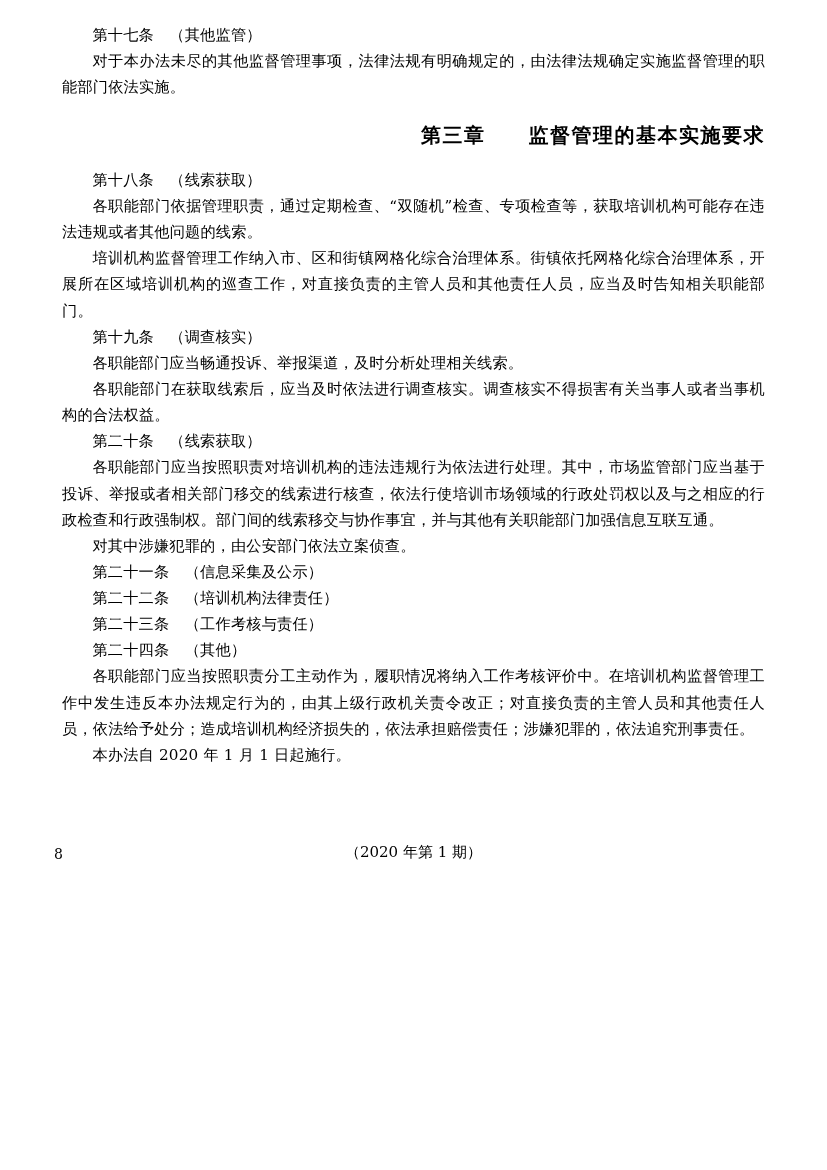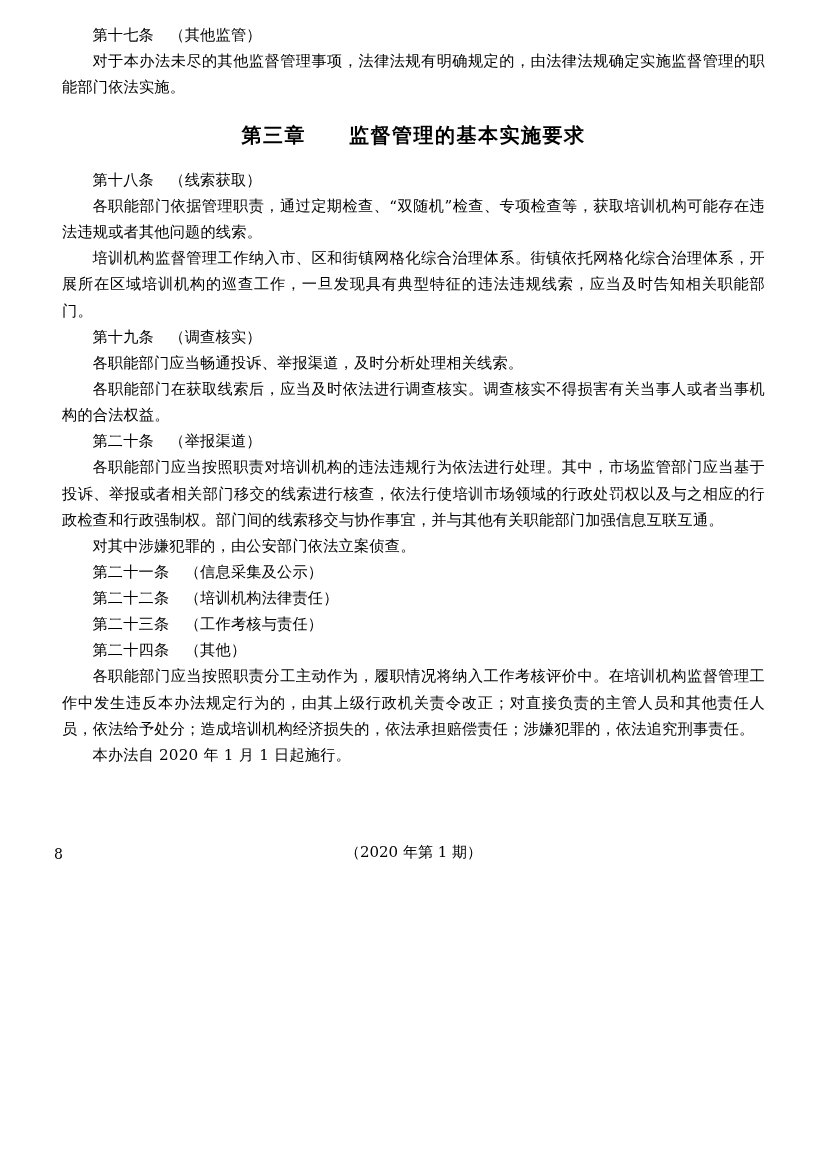--- a/index.html
+++ b/index.html
@@ -30,21 +30,21 @@
     letter-spacing: 0.2px;
   }
   p.para {
     margin: 0;
     text-indent: 2em;
   }
   h2.chapter-title {
     margin: 18px 0 14px 0;
     font-size: 20px;
     font-weight: bold;
-    text-align: center;
+    text-align: right;
     letter-spacing: 1.5px;
     font-family: "DejaVu Serif", "Liberation Serif", serif;
   }
   .footer {
     position: absolute;
     left: 0;
     right: 0;
     bottom: 18px;
     height: 22px;
   }
@@ -70,27 +70,27 @@
 
   <div class="body-text">
 
     <p class="para">第十七条　（其他监管）</p>
     <p class="para">对于本办法未尽的其他监督管理事项，法律法规有明确规定的，由法律法规确定实施监督管理的职能部门依法实施。</p>
 
     <h2 class="chapter-title">第三章　　监督管理的基本实施要求</h2>
 
     <p class="para">第十八条　（线索获取）</p>
     <p class="para">各职能部门依据管理职责，通过定期检查、“双随机”检查、专项检查等，获取培训机构可能存在违法违规或者其他问题的线索。</p>
-    <p class="para">培训机构监督管理工作纳入市、区和街镇网格化综合治理体系。街镇依托网格化综合治理体系，开展所在区域培训机构的巡查工作，一旦发现具有典型特征的违法违规线索，应当及时告知相关职能部门。</p>
+    <p class="para">培训机构监督管理工作纳入市、区和街镇网格化综合治理体系。街镇依托网格化综合治理体系，开展所在区域培训机构的巡查工作，对直接负责的主管人员和其他责任人员，应当及时告知相关职能部门。</p>
     <p class="para">第十九条　（调查核实）</p>
 
     <p class="para">各职能部门应当畅通投诉、举报渠道，及时分析处理相关线索。</p>
     <p class="para">各职能部门在获取线索后，应当及时依法进行调查核实。调查核实不得损害有关当事人或者当事机构的合法权益。</p>
 
-    <p class="para">第二十条　（举报渠道）</p>
+    <p class="para">第二十条　（线索获取）</p>
     <p class="para">各职能部门应当按照职责对培训机构的违法违规行为依法进行处理。其中，市场监管部门应当基于投诉、举报或者相关部门移交的线索进行核查，依法行使培训市场领域的行政处罚权以及与之相应的行政检查和行政强制权。部门间的线索移交与协作事宜，并与其他有关职能部门加强信息互联互通。</p>
     <p class="para">对其中涉嫌犯罪的，由公安部门依法立案侦查。</p>
 
     <p class="para">第二十一条　（信息采集及公示）</p>
 
     <p class="para">第二十二条　（培训机构法律责任）</p>
 
     <p class="para">第二十三条　（工作考核与责任）</p>
     <p class="para">第二十四条　（其他）</p>
 

